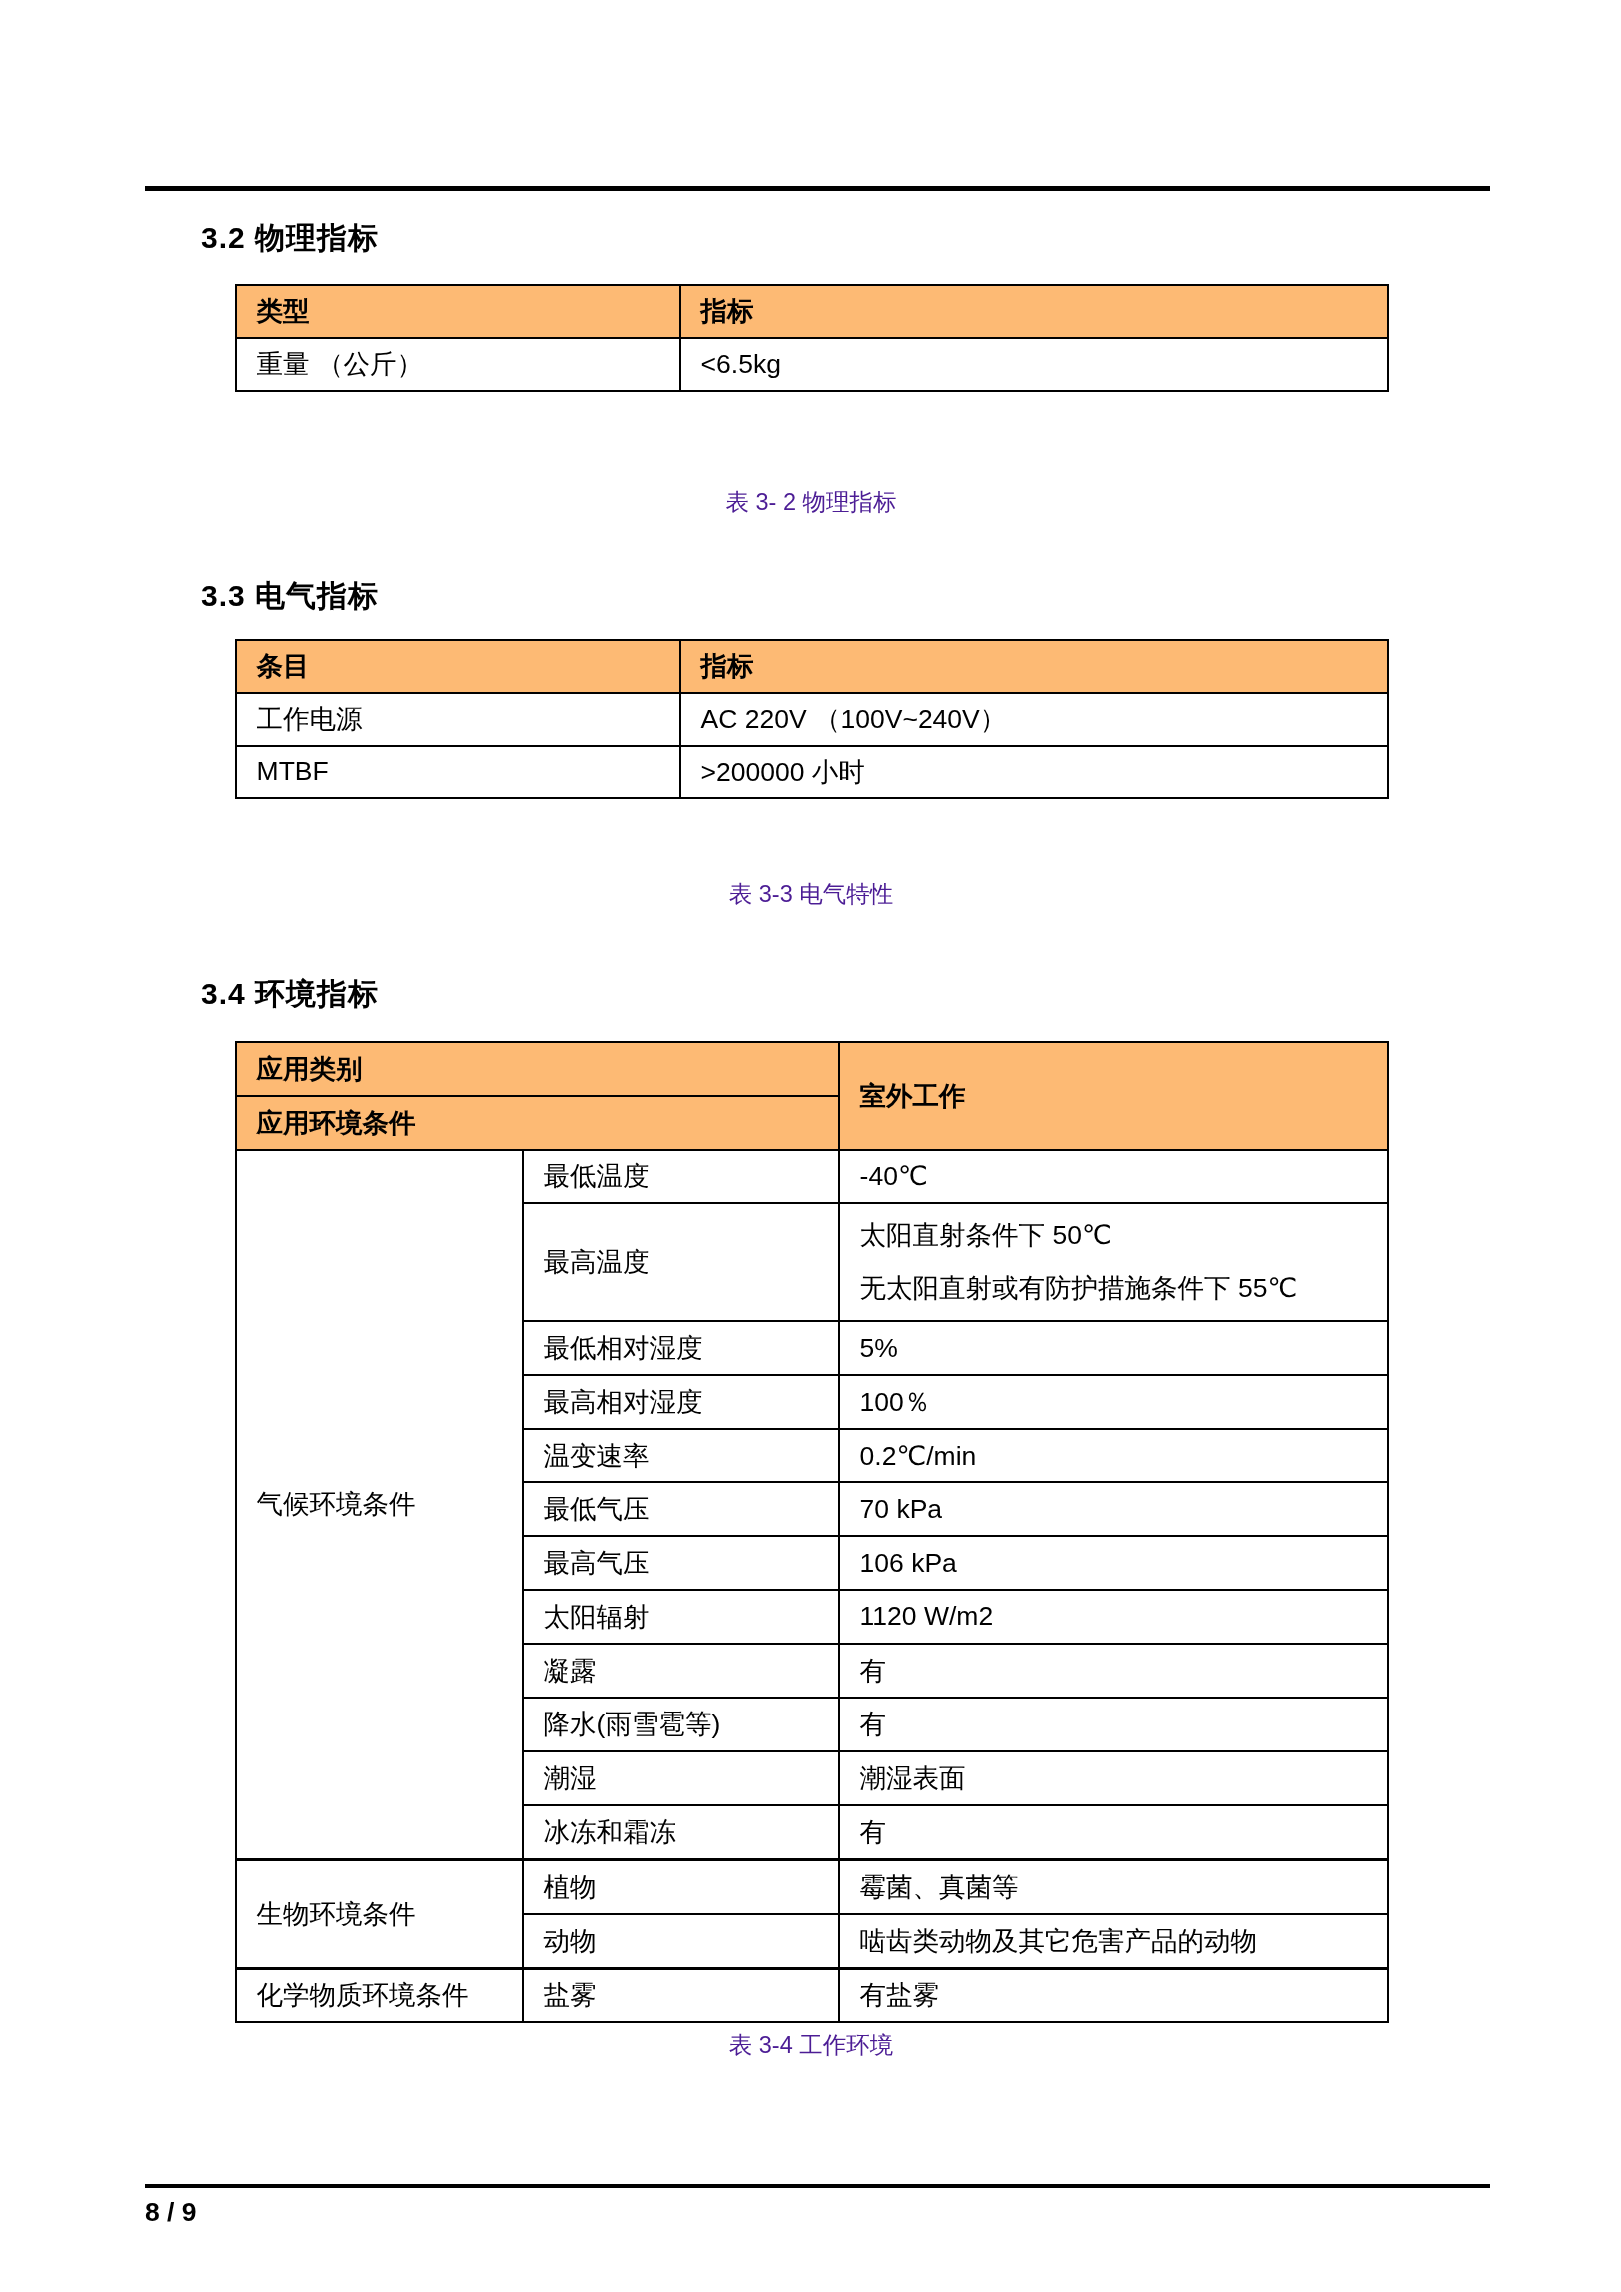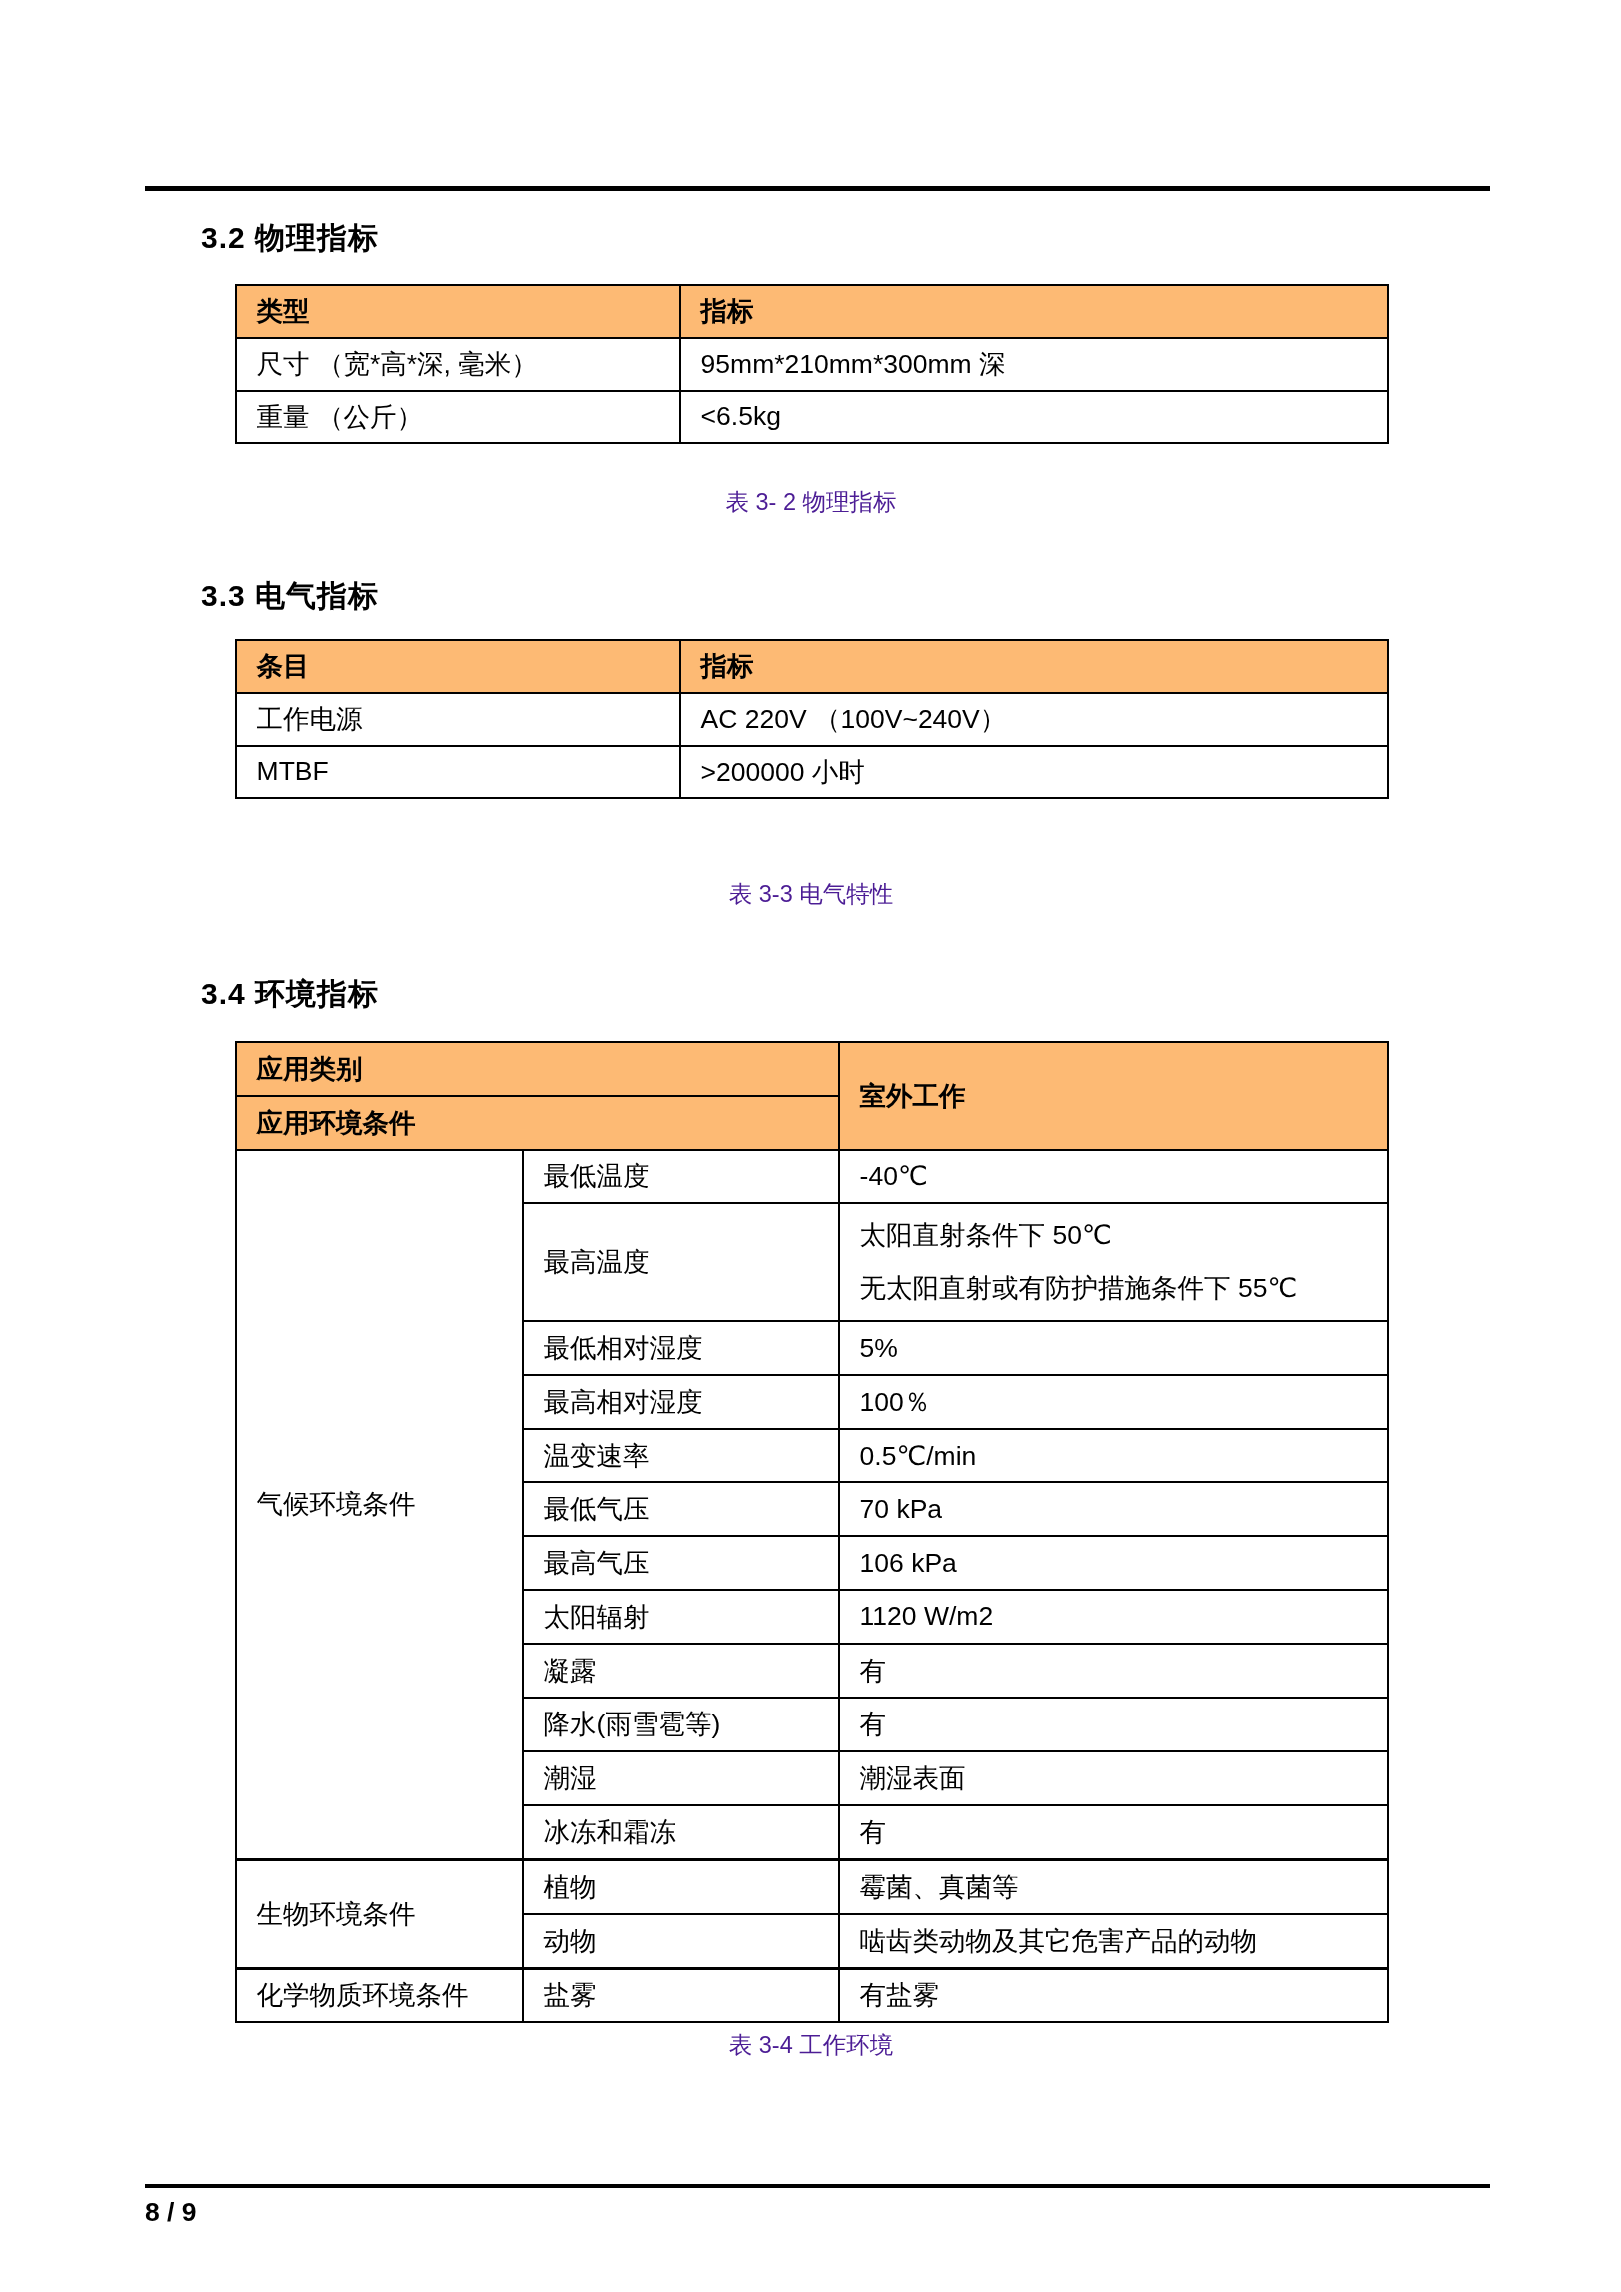--- a/index.html
+++ b/index.html
@@ -47,24 +47,20 @@
 
   <table class="tbl" style="top:284px;">
     <colgroup>
         <col style="width:444px">
         <col style="width:708px">
       </colgroup>
     <tbody>
         <tr>
       <td class="hdr hsep">类型</td>
       <td class="hdr hsep">指标</td>
-    </tr>
-    <tr>
-      <td>尺寸 （宽*高*深, 毫米）</td>
-      <td>95mm*210mm*300mm 深</td>
     </tr>
     <tr>
       <td>重量 （公斤）</td>
       <td>&lt;6.5kg</td>
     </tr>
   </tbody>
     </table>
 
   <div class="caption" style="top:486px;">表 3- 2 物理指标</div>
 
@@ -125,21 +121,21 @@
     <tr>
       <td>最低相对湿度</td>
       <td>5%</td>
     </tr>
     <tr>
       <td>最高相对湿度</td>
       <td>100％</td>
     </tr>
     <tr>
       <td>温变速率</td>
-      <td>0.5℃/min</td>
+      <td>0.2℃/min</td>
     </tr>
     <tr>
       <td>最低气压</td>
       <td>70 kPa</td>
     </tr>
     <tr>
       <td>最高气压</td>
       <td>106 kPa</td>
     </tr>
     <tr>

